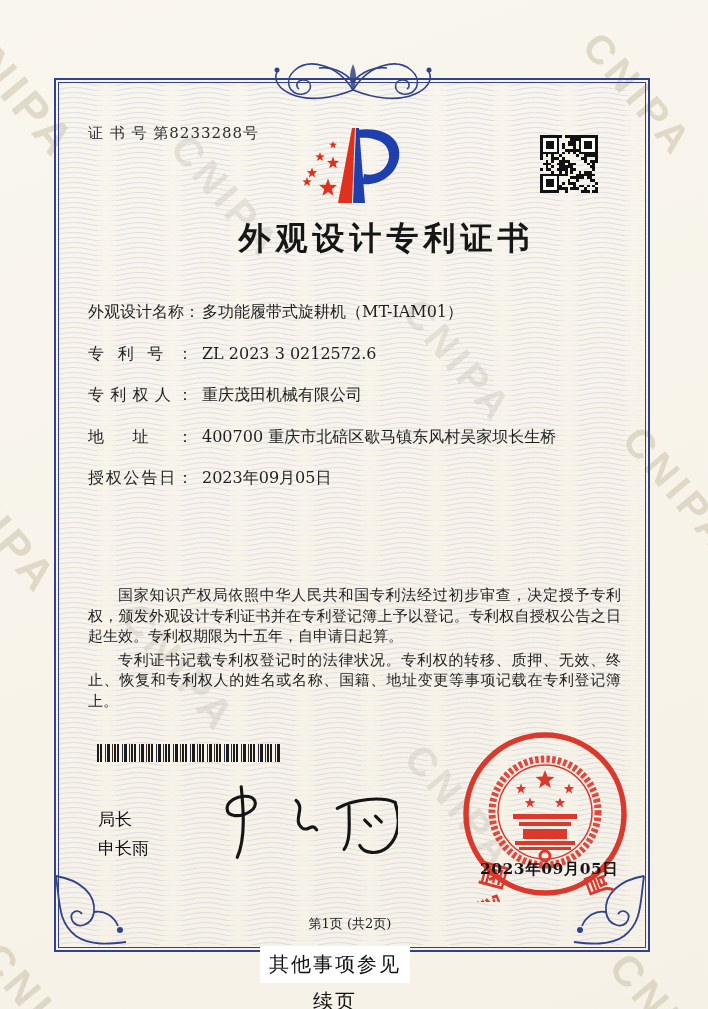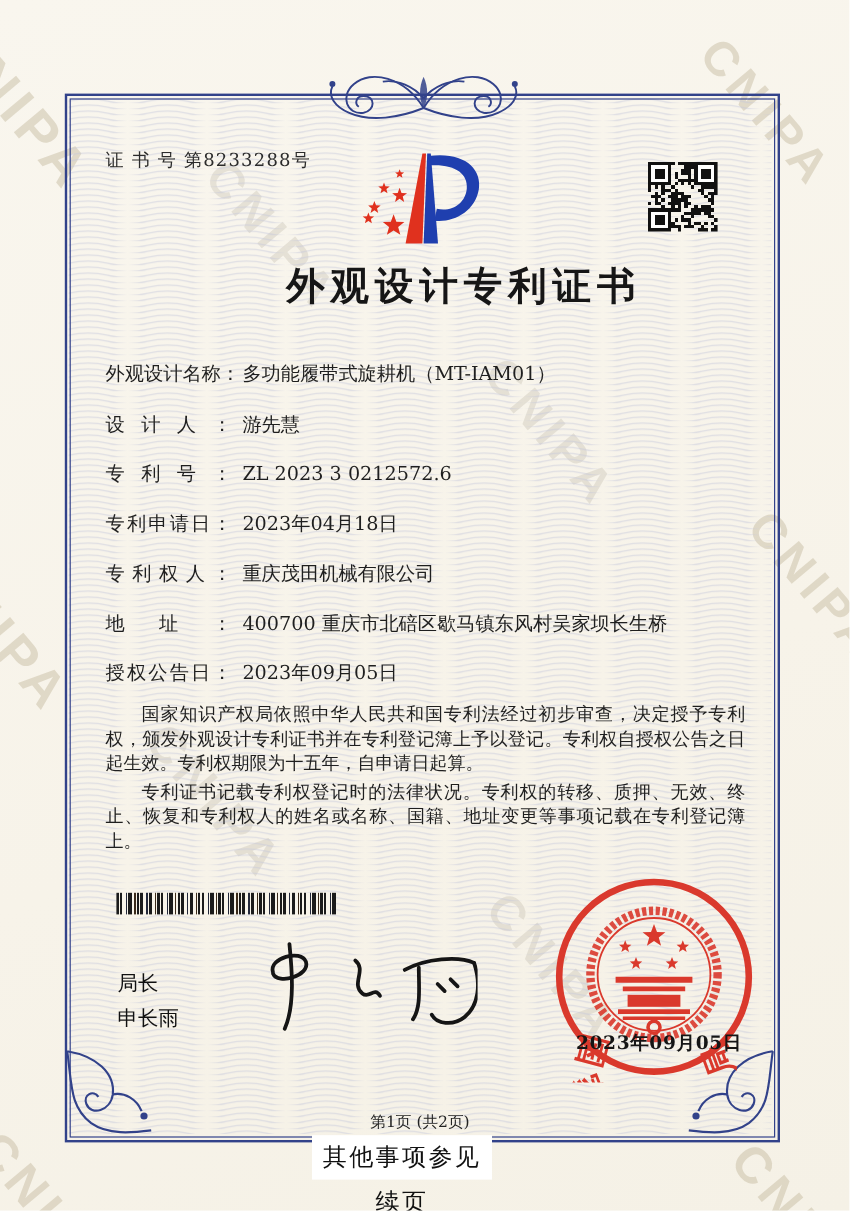--- a/index.html
+++ b/index.html
@@ -42,21 +42,21 @@
     background:repeating-linear-gradient(90deg,
       #1b1b1b 0 2px, #f8f4ea 2px 3px, #1b1b1b 3px 5px, #f8f4ea 5px 8px,
       #23283a 8px 9px, #f8f4ea 9px 10px, #1b1b1b 10px 13px, #f8f4ea 13px 15px,
       #3a2a1a 15px 16px, #f8f4ea 16px 17px);
   }
   .officer-title{ position:absolute; left:98px; top:808px; font-size:17px; font-family:"DejaVu Sans","Liberation Sans",sans-serif; color:#111; }
   .officer-name{ position:absolute; left:98px; top:837px; font-size:17px; font-family:"DejaVu Sans","Liberation Sans",sans-serif; color:#111; }
   .signature{ position:absolute; left:202px; top:780px; width:196px; height:82px; }
   .seal{ position:absolute; left:457px; top:726px; width:176px; height:176px; opacity:.95; }
   .seal-date{ position:absolute; left:480px; top:859px; width:165px; font-size:15.5px; font-weight:bold; color:#151515; letter-spacing:.5px; }
-  .page-footer{ position:absolute; left:54px; top:915px; width:592px; text-align:center; font-size:13px; color:#222;margin-top:11px; }
+  .page-footer{ position:absolute; left:54px; top:915px; width:592px; text-align:center; font-size:13px; color:#222; }
   .cont-box{
     position:absolute; left:260px; top:946px; width:150px; height:37px; background:#ffffff;
     text-align:center; line-height:37px; font-size:20px; letter-spacing:2px; color:#111; z-index:5;
   }
 </style>
 </head>
 <body>
 
 <div class="page">
 
@@ -276,27 +276,21 @@
       <rect x="2" y="16" width="3" height="3" fill="#111"></rect>
     </svg>
 
   <div class="title">外观设计专利证书</div>
 
   <div class="fields">
     <div class="row">
       <span class="lbl">外观设计名称：</span><span class="val">多功能履带式旋耕机（MT-IAM01）</span>
     </div>
     <div class="row">
-      <span class="lbl">设计人：</span><span class="val">游先慧</span>
-    </div>
-    <div class="row">
       <span class="lbl">专利号：</span><span class="val">ZL 2023 3 0212572.6</span>
-    </div>
-    <div class="row">
-      <span class="lbl">专利申请日：</span><span class="val">2023年04月18日</span>
     </div>
     <div class="row">
       <span class="lbl">专利权人：</span><span class="val">重庆茂田机械有限公司</span>
     </div>
     <div class="row">
       <span class="lbl">地址：</span><span class="val">400700 重庆市北碚区歇马镇东风村吴家坝长生桥</span>
     </div>
     <div class="row">
       <span class="lbl">授权公告日：</span><span class="val">2023年09月05日</span>
     </div>

